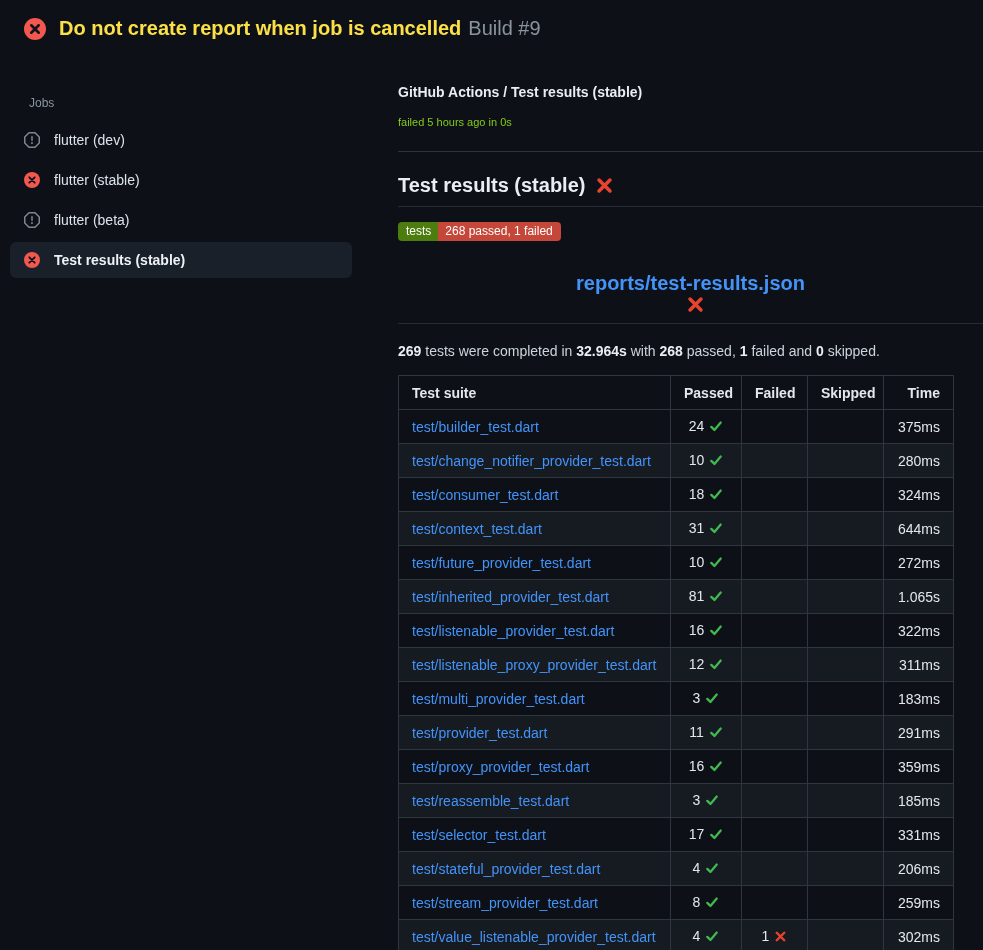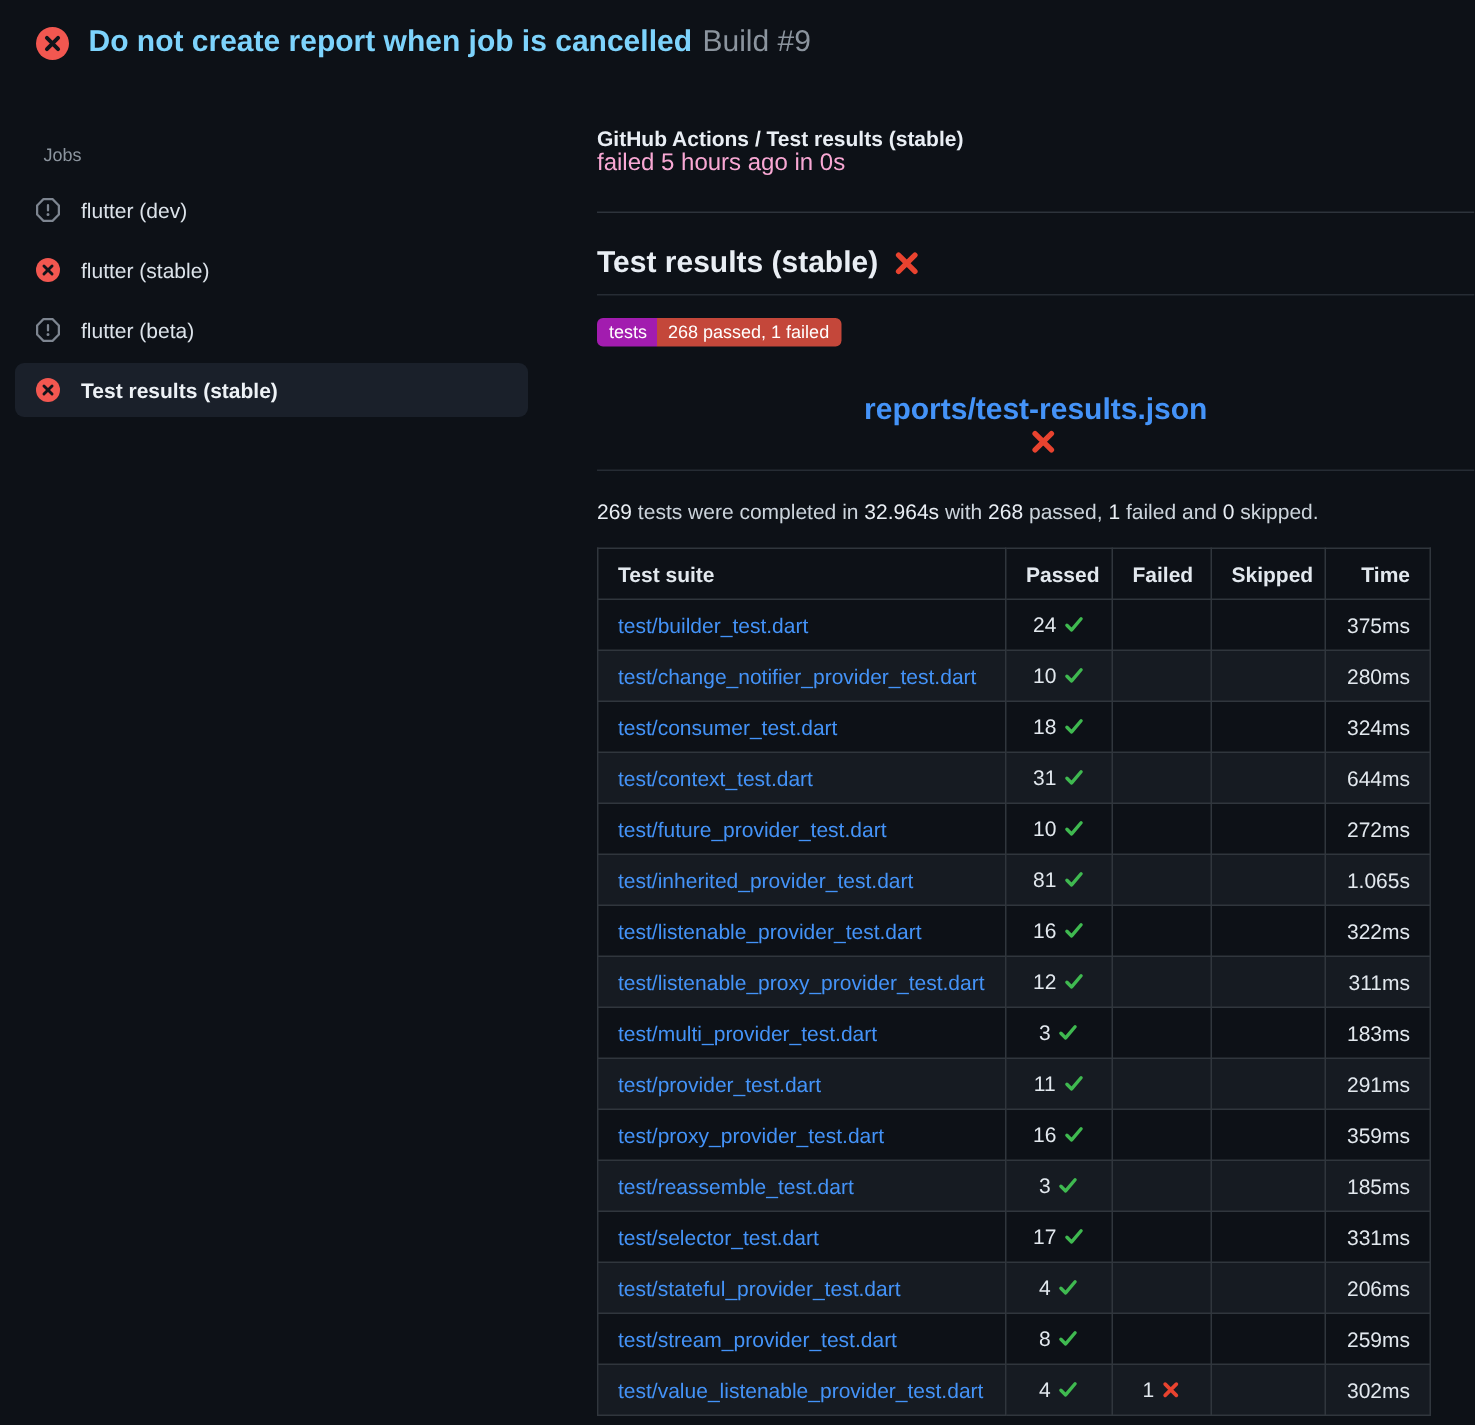--- a/index.html
+++ b/index.html
@@ -2,54 +2,54 @@
 <html><head>
 <meta charset="utf-8">
 <style>
   * { margin:0; padding:0; box-sizing:border-box; }
   html,body { width:983px; height:950px; background:#0d1117; overflow:hidden;
     font-family:"Liberation Sans", sans-serif; color:#e6edf3; }
 
   
   .top-header { display:flex; align-items:center; padding:17px 16px 14px 24px; }
   .top-header .status-ic { width:22px; height:22px; flex:0 0 22px; }
-  .page-title { font-size:20px; font-weight:bold; color:#7dd3fc; margin-left:13px; }
+  .page-title { font-size:20px; font-weight:bold; color:#fde047; margin-left:13px; }
   .build-no { font-size:20px; font-weight:normal; color:#8b949e; margin-left:7px; }
 
   
   .layout { display:flex; align-items:flex-start; }
   .sidebar { width:390px; flex:0 0 390px; padding:16px 0 0 10px; }
   .main { flex:1; padding:30px 0 0 8px; }
 
   
   .side-item { display:flex; align-items:center; width:342px; height:36px;
     padding:0 12px 0 14px; border-radius:6px; font-size:14px; color:#dce3ea; cursor:pointer; }
   .side-item .ic { margin-right:14px; }
   .side-item.selected { background:#1a202a; font-weight:bold; color:#eef2f6; }
   .jobs-label { font-size:12px; color:#8b949e; margin:26px 0 12px 19px; }
   .ic { display:inline-flex; width:16px; height:16px; flex:0 0 16px; }
 
   
   .breadcrumb { font-size:14px; font-weight:bold; color:#e9eef4; }
-  .status-line { font-size:16px; color:#f9a8d4; margin-top:0; }
+  .status-line { font-size:11px; color:#84cc16; margin-top:16px; }
   .divider { height:1px; background:#2d333b; margin-top:23px; }
 
   h2.check-title { display:flex; align-items:center; font-size:20px; font-weight:bold;
     color:#e9eef4; margin-top:22px; padding-bottom:9px; border-bottom:1px solid #262c34; }
   h2 .x-ic { margin-left:10px; display:inline-flex; }
 
   .badge { display:inline-flex; margin-top:15px; font-size:12px; line-height:12px; }
-  .badge .lbl { background:#a21caf; color:#ffffff; padding:3px 7px 4px 8px; border-radius:4px 0 0 4px; }
+  .badge .lbl { background:#4d7c0f; color:#ffffff; padding:3px 7px 4px 8px; border-radius:4px 0 0 4px; }
   .badge .val { background:#c4473a; color:#ffffff; padding:3px 8px 4px 7px; border-radius:0 4px 4px 0; }
 
   h2.report-title { margin-top:31px;flex-direction:column; }
   h2.report-title a { color:#4493f8; text-decoration:none; cursor:pointer; }
 
   .summary { font-size:14px; color:#ccd4dc; margin-top:19px; }
-  .summary .bold { font-weight:normal; color:#e9eef4; }
+  .summary .bold { font-weight:bold; color:#e9eef4; }
 
   
   table { border-collapse:collapse; margin-top:16px; width:555px; font-size:14px; table-layout:fixed;padding-left:37px; }
   th, td { border:1px solid #30363d; padding:6px 13px; height:34px; color:#e2e8ee; }
   thead th { font-weight:bold; text-align:center; }
   thead th.c-suite { text-align:left; }
   thead th.c-time, td.time { text-align:right; }
   tbody tr:nth-child(even) { background:#161b22; }
   td.suite a { color:#4493f8; text-decoration:none; cursor:pointer; }
   td.num { text-align:center; white-space:nowrap; }

